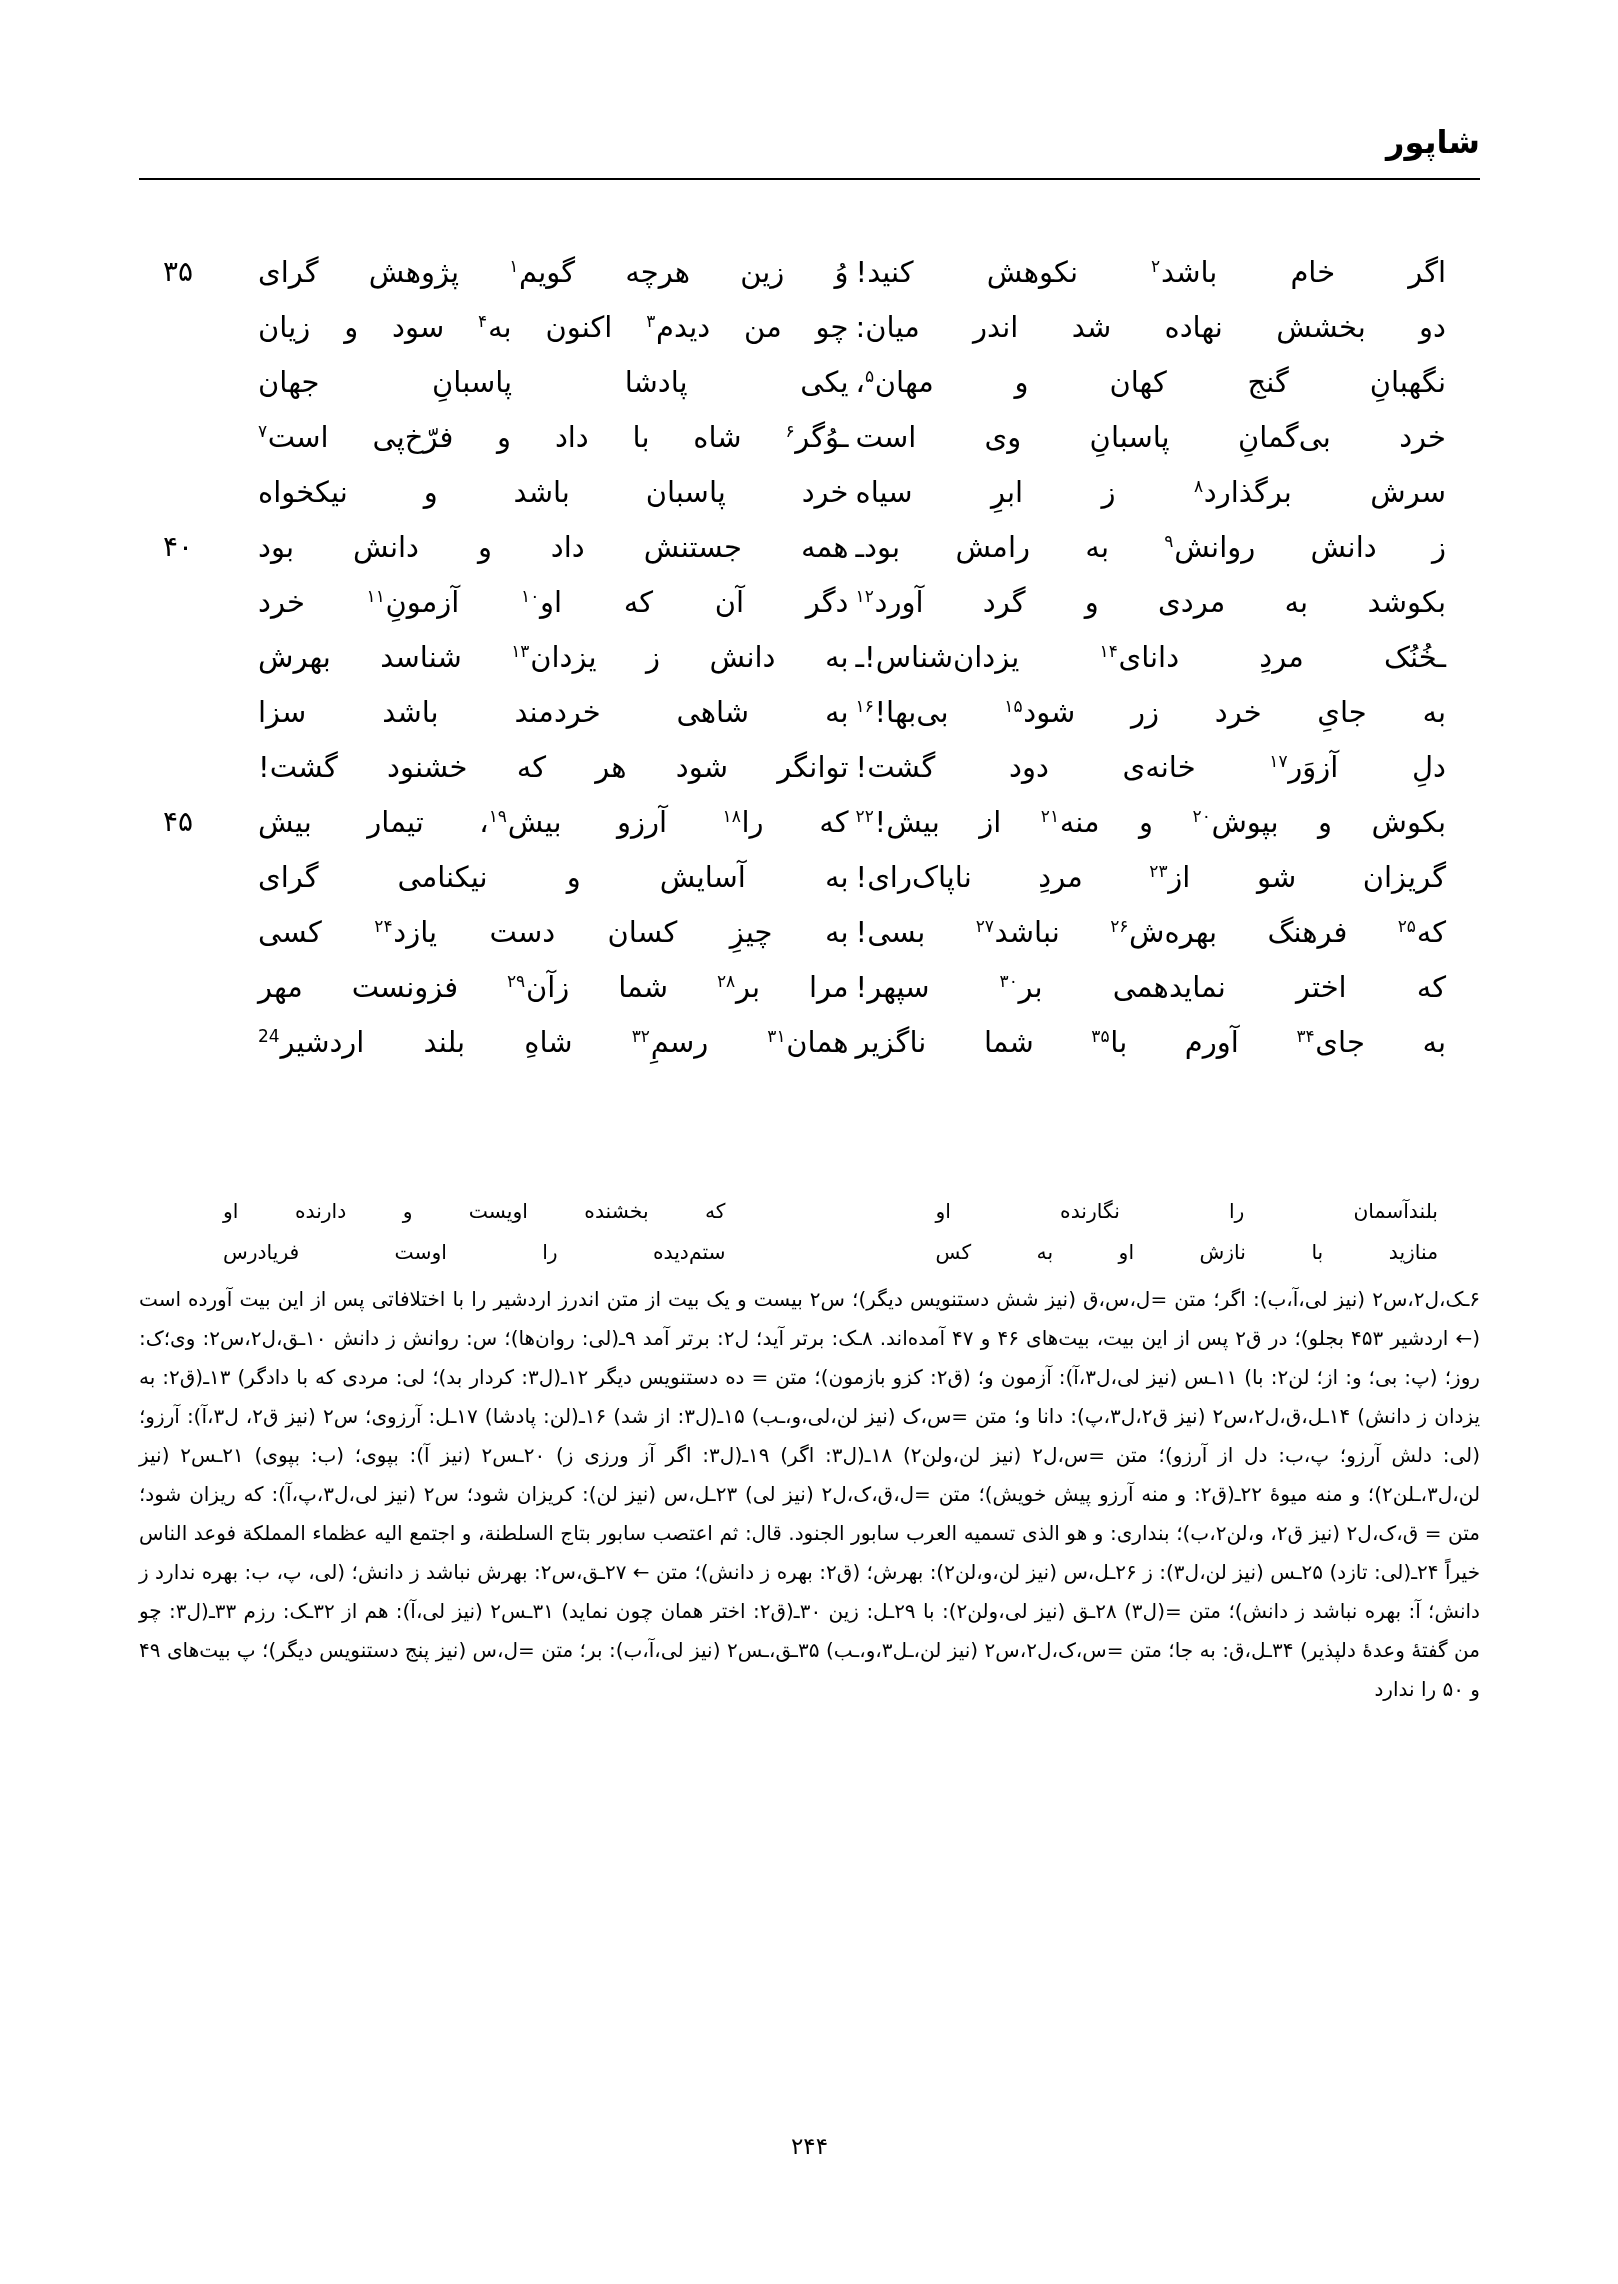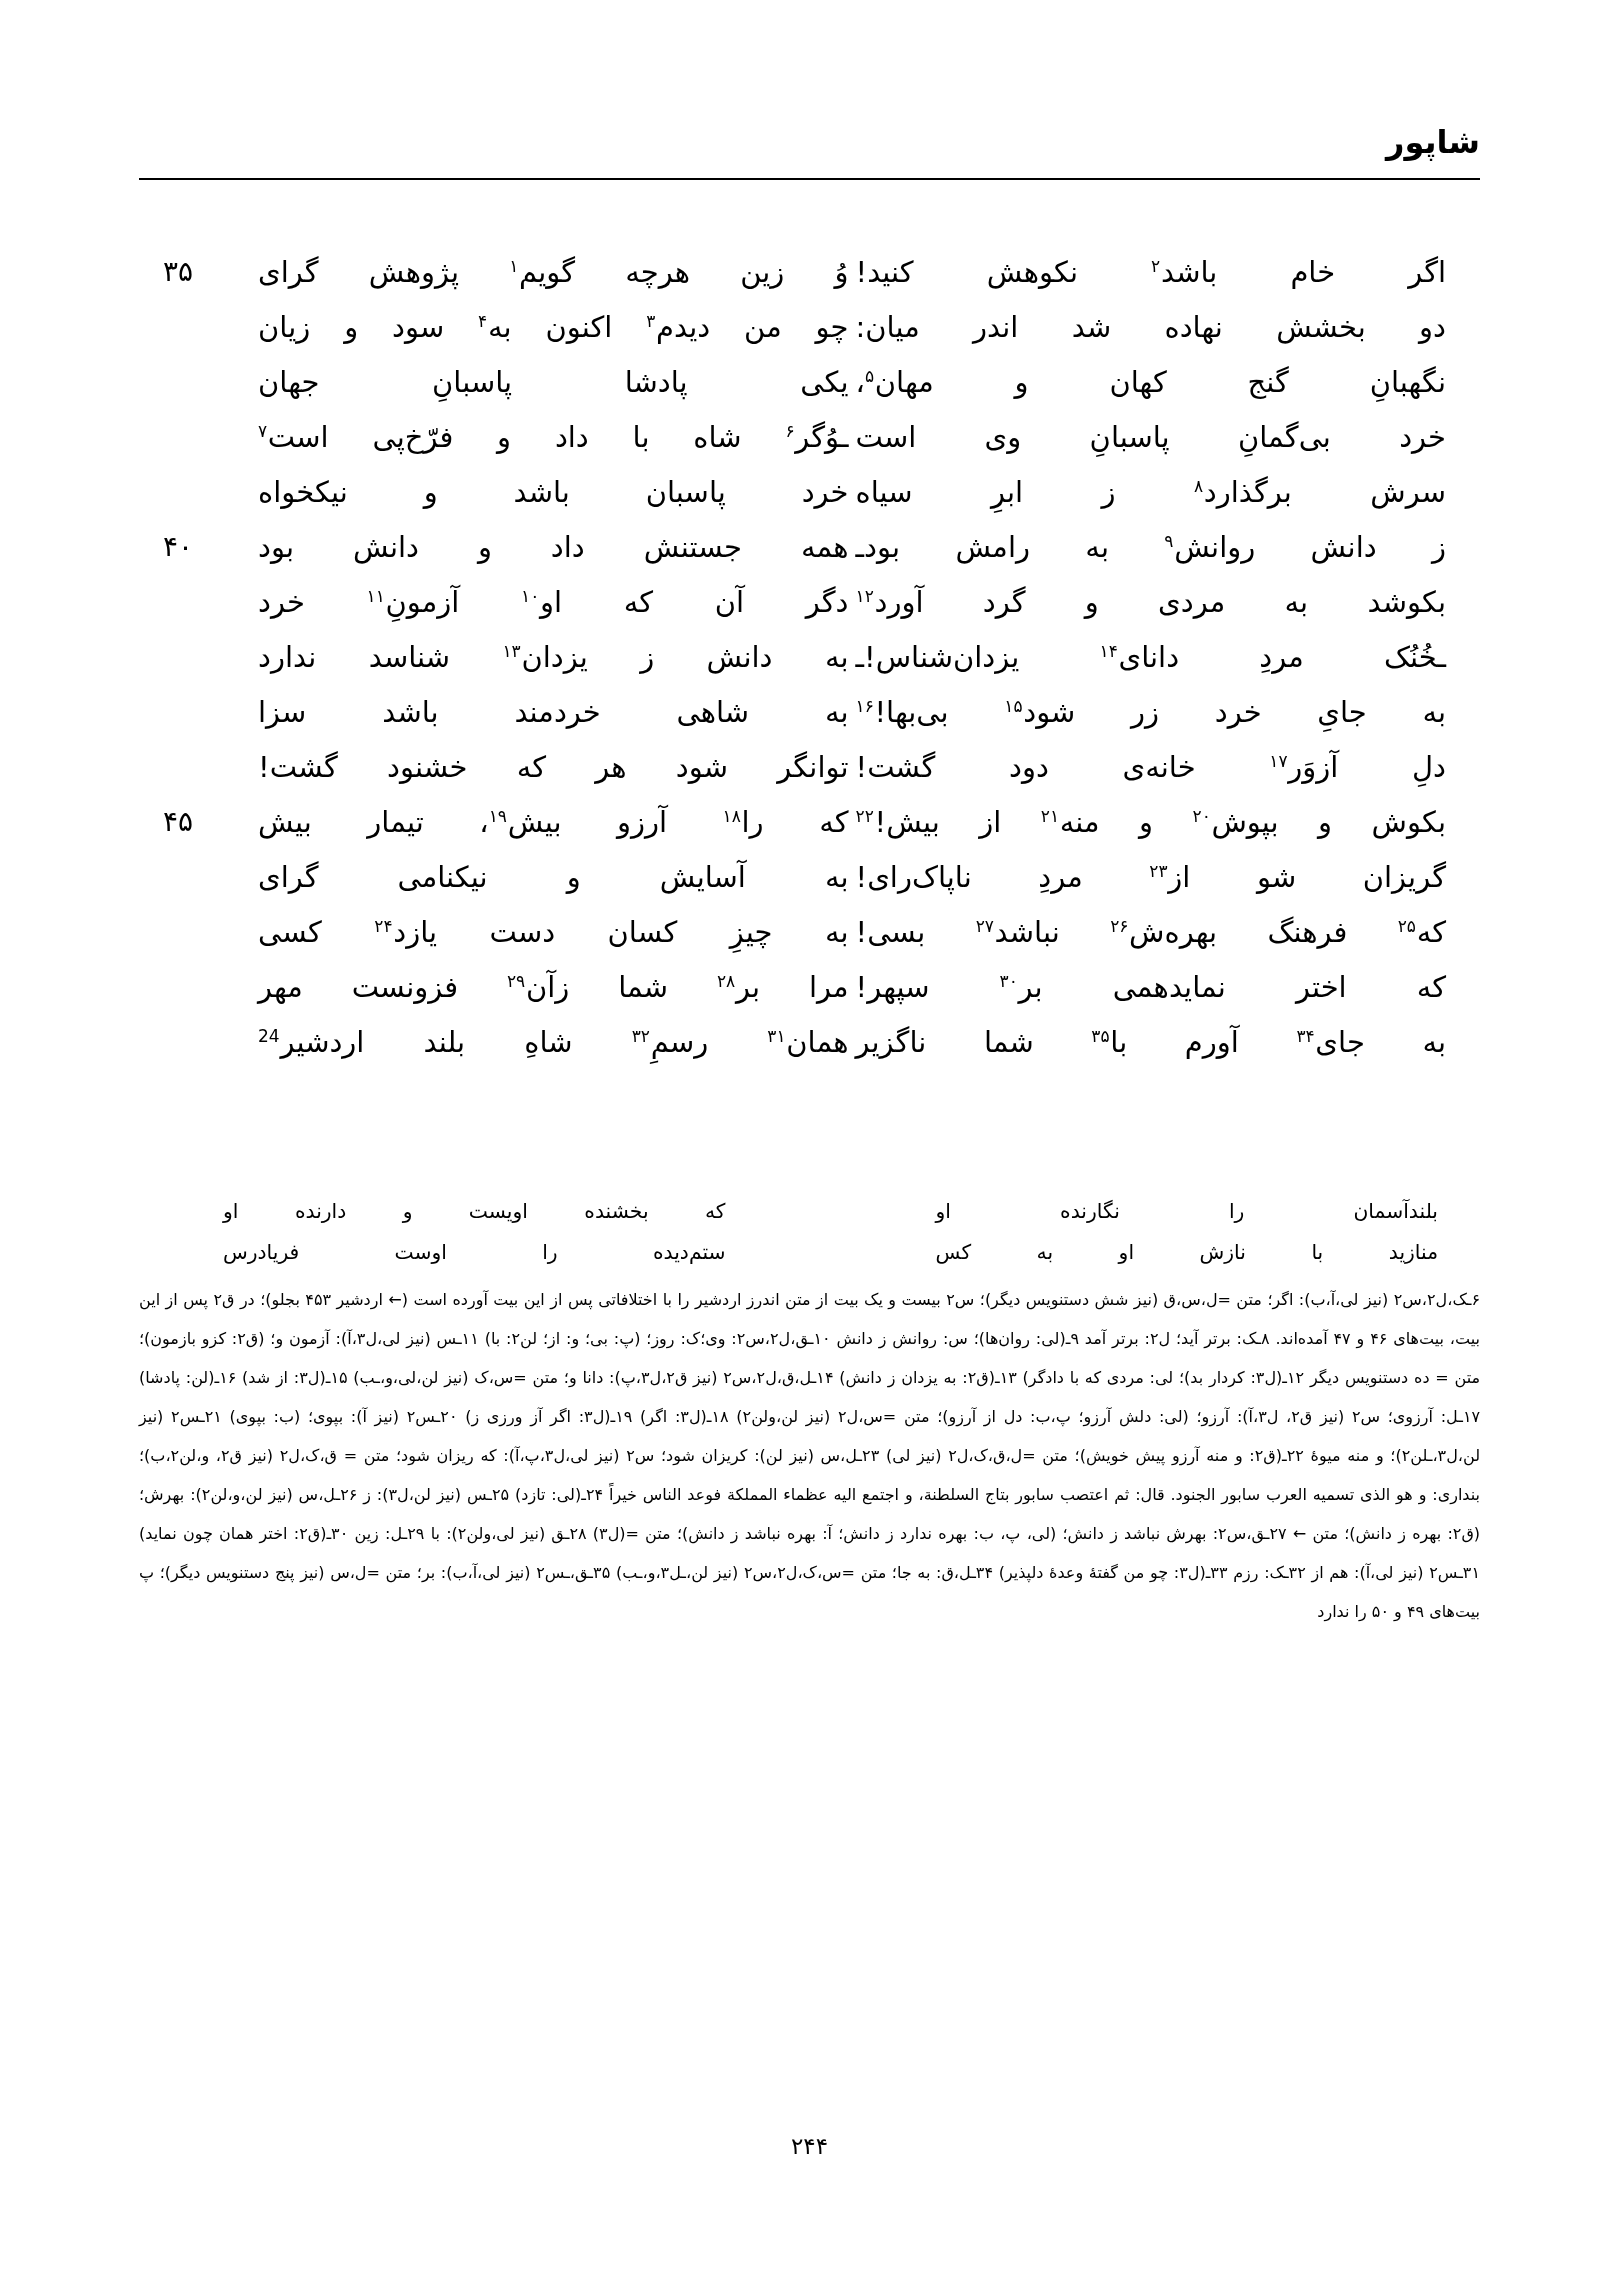--- a/index.html
+++ b/index.html
@@ -122,21 +122,21 @@
     flex: 1 1 0;
     display: flex;
     justify-content: space-between;
     white-space: nowrap;
   }
   .couplet-half.a { padding-left: 84px; padding-right: 105px; }
   .couplet-half.b { padding-left: 105px; padding-right: 42px; }
 
   .notes-dense {
     margin-top: 7px;
-    font-size: 16px;
+    font-size: 20px;
     line-height: 39px;
     text-align: justify;
     text-align-last: right;
   }
 
   
   .folio {
     position: absolute;
     top: 2133px;
     right: 0;
@@ -292,21 +292,21 @@
           <span>مردِ</span>
           <span>دانای<sup class="fn">۱۴</sup></span>
           <span>یزدان‌شناس!ـ</span>
         </div>
         <div class="hemistich right">
           <span>به</span>
           <span>دانش</span>
           <span>ز</span>
           <span>یزدان<sup class="fn">۱۳</sup></span>
           <span>شناسد</span>
-          <span>ندارد</span>
+          <span>بهرش</span>
         </div>
         <div class="verse-num"></div>
       </div>
       <div class="poem-row">
         <div class="hemistich left">
           <span>به</span>
           <span>جایِ</span>
           <span>خرد</span>
           <span>زر</span>
           <span>شود<sup class="fn">۱۵</sup></span>

